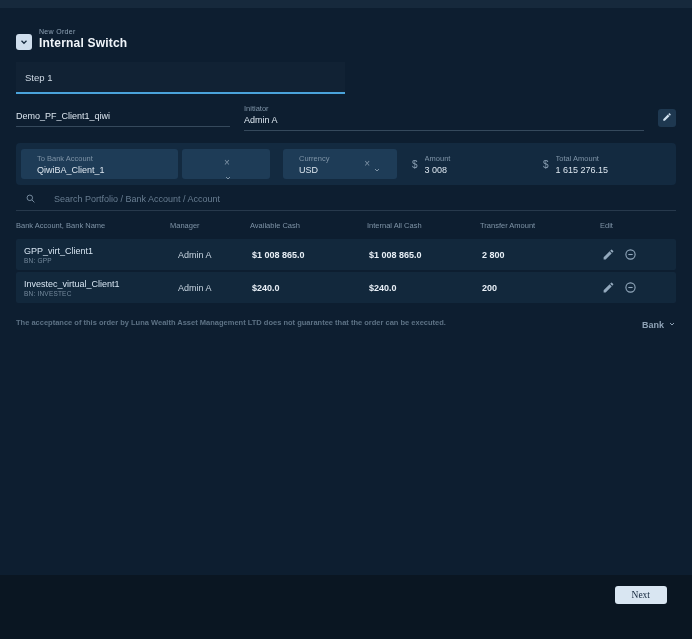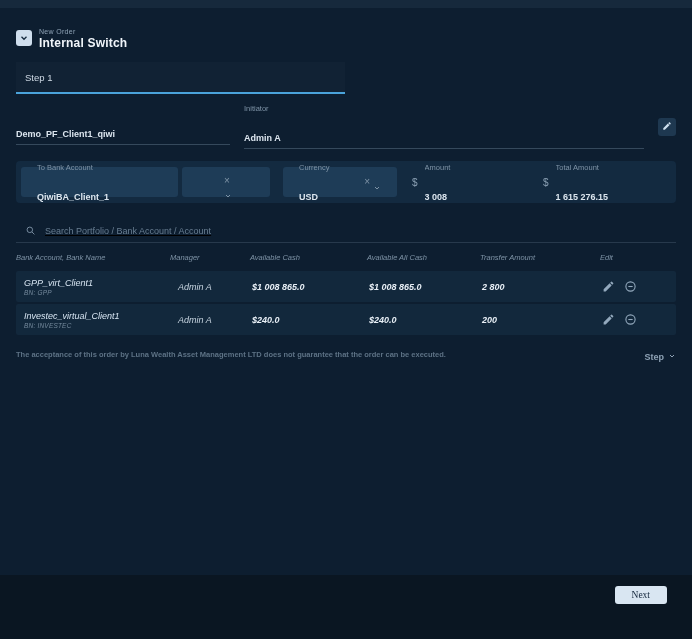--- a/index.html
+++ b/index.html
@@ -7,39 +7,39 @@
   body {
     font-family:"Liberation Sans","DejaVu Sans",sans-serif;
     background:var(--page-bg,#0a1622);
     -webkit-font-smoothing:antialiased;
   }
   .page { position:relative; width:692px; height:639px; overflow:hidden; background:var(--page-bg,#0a1622); }
   .top-strip { height:8px; width:100%; background:var(--strip-bg,#16293c); }
   .card { width:100%; height:595px; background:var(--card-bg,#0d1e30); padding:20px 16px 0 16px; }
 
   
-  .header-row { display:flex; align-items:flex-start; gap:7px; }
+  .header-row { display:flex; align-items:flex-end; gap:7px; }
   .collapse-btn { width:16px; height:16px; border-radius:3px; background:#cfdeed; border:none;
     display:flex; align-items:center; justify-content:center; cursor:pointer; margin-top:2px; }
   .collapse-btn svg { width:10px; height:10px; color:#13283c; }
   .overline { font-size:7px; color:#8fa3b6; letter-spacing:.3px; }
   .title { font-size:12px; font-weight:bold; color:#f0f5fa; letter-spacing:.2px; margin-top:1px; }
 
   
   .step-tab { margin-top:12px; width:329px; height:32px; display:flex; align-items:center;
     padding:0 9px; font-size:9.5px; color:#cfdae5; border-bottom:2px solid var(--accent,#4aa3da);
     background:rgba(255,255,255,.02); cursor:pointer; }
 
   
   .fields-row { margin-top:10px; display:flex; align-items:center; gap:14px; }
   .field { padding-bottom:5px; border-bottom:1px solid rgba(130,155,176,.35); }
   .field.portfolio { width:214px; }
   .field.initiator { flex:1; }
   .f-label { font-size:7.5px; color:#7e93a6; }
-  .f-value { font-size:9px; color:#dce6ef; margin-top:20px; white-space:nowrap;font-weight:bold; }
+  .f-value { font-size:9px; color:#dce6ef; margin-top:2px; white-space:nowrap; }
   .f-value.disabled { color:#637890; }
   .edit-btn { width:18px; height:18px; border-radius:3px; background:#1e3850; border:none;
     color:#cfe0ee; display:flex; align-items:center; justify-content:center; cursor:pointer; flex:none; }
   .edit-btn svg { width:10px; height:10px; }
 
   
   .form-panel { margin-top:12px; height:42px; background:var(--panel-bg,#132a40); border-radius:4px;
     display:flex; align-items:center; padding:0 5px; }
   .select-box { height:30px; background:var(--field-bg,#1e3c57); border-radius:3px;
     padding:3px 16px; display:flex; align-items:center; cursor:pointer; }
@@ -47,30 +47,30 @@
   .w-tba { width:157px; margin-right:4px; }
   .w-bn  { width:88px;  margin-right:13px;flex-direction:column; }
   .w-cur { width:114px; margin-right:15px;justify-content:space-between; }
   .clear { font-size:10px; color:#7e93a6; margin-left:2px; cursor:pointer; line-height:1; }
   .caret-icon { width:8px; height:8px; color:#7e93a6; margin-left:3px; flex:none; }
   .amount-group { display:flex; align-items:center; gap:7px; }
   .w-amt { width:121px; margin-right:10px; }
   .dollar { font-size:10px; color:#8ba0b4; }
 
   
-  .search-row { margin-top:16px; height:24px; display:flex; align-items:center; gap:9px;
-    padding:0 9px; border-bottom:1px solid rgba(130,155,176,.22);text-decoration:underline; }
+  .search-row { margin-top:2px; height:24px; display:flex; align-items:center; gap:18px;
+    padding:0 9px; border-bottom:1px solid rgba(130,155,176,.22); }
   .search-row svg { width:11px; height:11px; color:#7e93a6; flex:none; }
   .search-input { flex:1; background:transparent; border:none; outline:none; color:#dce6ef;
     font-size:9px; font-family:inherit; }
   .search-input::placeholder { color:#687d91; }
 
   
   .table { margin-top:10px; }
-  .t-head,.t-row { display:grid; grid-template-columns:154px 80px 117px 113px 120px 1fr;font-style:italic; }
+  .t-head,.t-row { display:grid; grid-template-columns:154px 80px 117px 113px 120px 1fr; }
   .t-head { margin-bottom:9px; }
   .hcell { font-size:7.5px; color:#7e93a6; white-space:nowrap; }
   .t-row { height:31px; background:var(--row-bg,#12283c); margin-bottom:2px; align-items:center; border-radius:2px; }
   .cell { font-size:9px; color:#c7d4e0; }
   .name-cell { padding-left:8px; }
   .row-name { font-size:9px; color:#d6e4f1; }
   .row-bn { font-size:6.5px; color:#74899c; margin-top:1px; letter-spacing:.2px; }
   .manager-cell { padding-left:8px; }
   .money-cell { padding-left:2px; font-weight:bold; color:#e9f0f7; }
   .edit-cell { padding-left:2px; display:flex; gap:9px; align-items:center; }
@@ -188,21 +188,21 @@
           </svg>
       </span>
       <input class="search-input" type="text" placeholder="Search Portfolio / Bank Account / Account" style="">
     </div>
 
     <div class="table">
       <div class="t-head">
         <div class="hcell">Bank Account, Bank Name</div>
         <div class="hcell">Manager</div>
         <div class="hcell">Available Cash</div>
-        <div class="hcell">Available All Cash</div>
+        <div class="hcell">Internal All Cash</div>
         <div class="hcell">Transfer Amount</div>
         <div class="hcell">Edit</div>
       </div>
 
       <div class="t-row">
         <div class="cell name-cell">
           <div class="row-name">GPP_virt_Client1</div>
           <div class="row-bn">BN: GPP</div>
         </div>
         <div class="cell manager-cell">Admin A</div>
@@ -253,21 +253,21 @@
                 </svg>
             </span>
           </button>
         </div>
       </div>
     </div>
 
     <div class="footer-row">
       <div class="disclaimer">The acceptance of this order by Luna Wealth Asset Management LTD does not guarantee that the order can be executed.</div>
       <div class="show-toggle">
-        <span>Step</span>
+        <span>Bank</span>
         <span>
           <svg viewBox="0 0 24 24" fill="none" stroke="currentColor" stroke-width="3" width="8" height="8">
               <path d="M6 9l6 6 6-6"></path>
             </svg>
         </span>
       </div>
     </div>
 
   </div>
 

